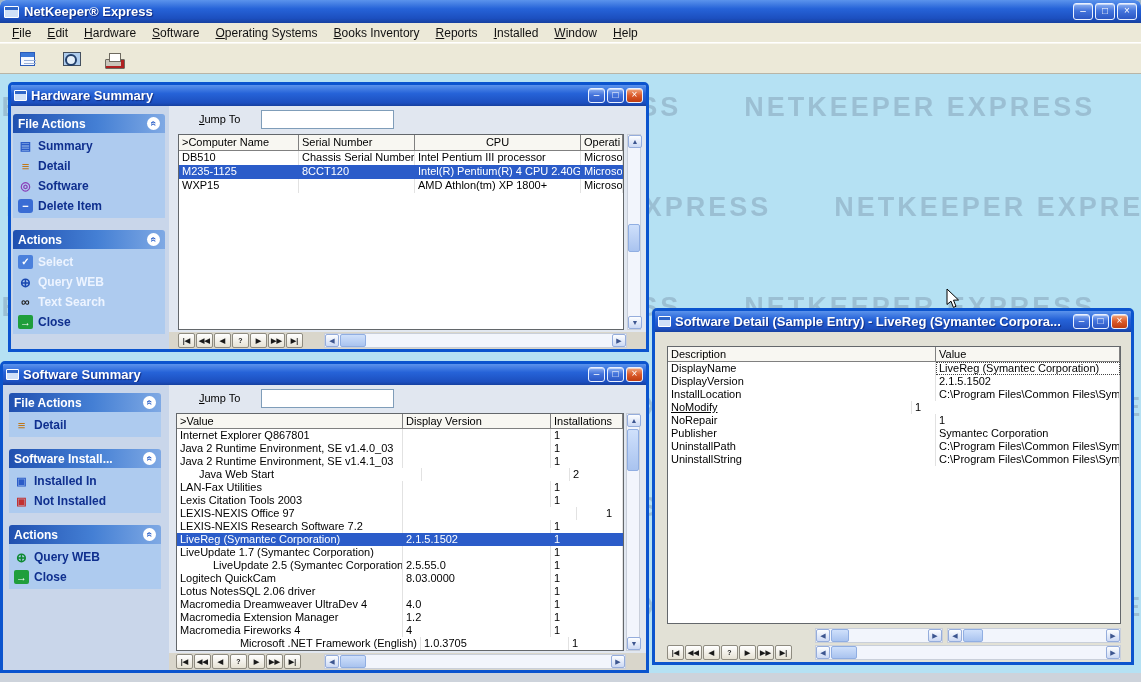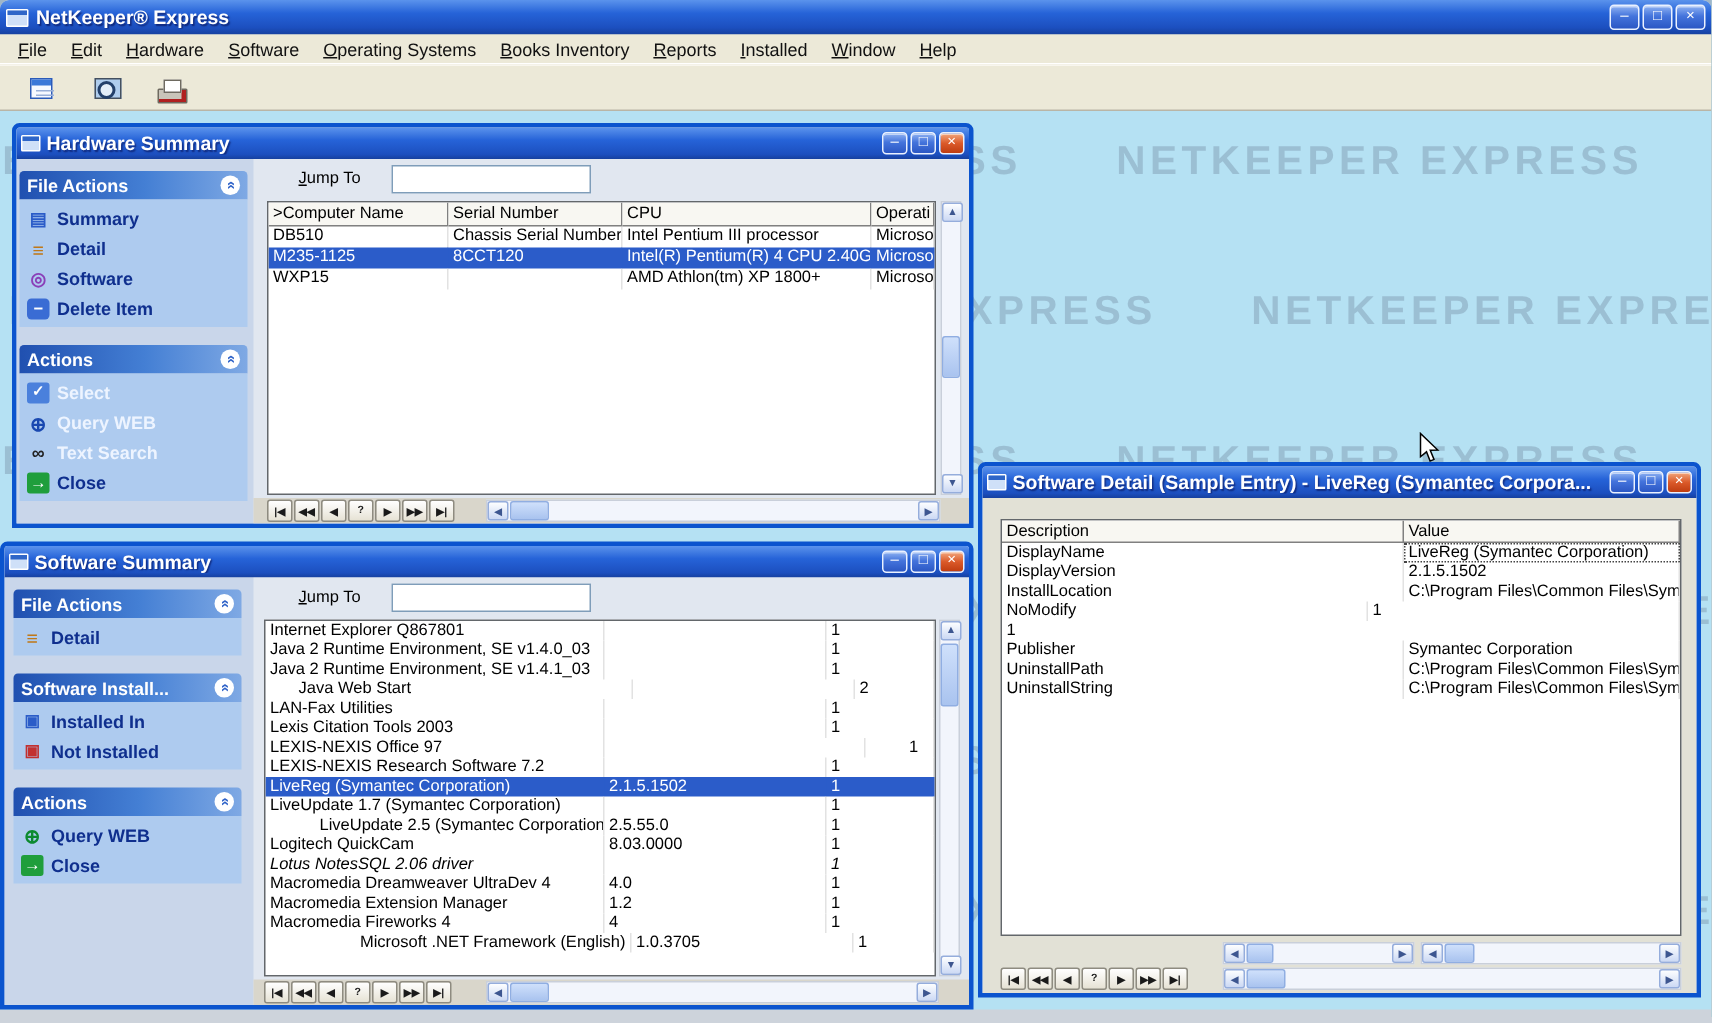--- a/index.html
+++ b/index.html
@@ -221,21 +221,21 @@
               </div>
             </div>
           </div>
         <div class="pane" style="left:158px;right:0;">
           <span class="jump-label" style="left:30px;top:7px;">Jump To</span>
           <input class="jump-input" style="left: 92px; top: 4px; width: 133px;" value="">
           <div class="grid grid-hw" id="grid-hw" style="left:9px;top:28px;width:446px;height:196px;">
               <div class="ghead">
                 <span class="gh" style="width: 120px;">&gt;Computer Name</span>
                 <span class="gh" style="width: 116px;">Serial Number</span>
-                <span class="gh" style="width: 166px;">CPU</span>
+                <span class="gh" style="width: 166px; text-align: center;">CPU</span>
                 <span class="gh" style="flex: 1 1 0%;">Operati</span>
               </div>
               <div class="grow" style="height: 14px;">
                 <span class="gc" style="line-height: 13px; width: 120px;">DB510</span>
                 <span class="gc" style="line-height: 13px; width: 116px;">Chassis Serial Number</span>
                 <span class="gc" style="line-height: 13px; width: 166px;">Intel Pentium III processor</span>
                 <span class="gc" style="line-height: 13px; flex: 1 1 0%;">Microsof</span>
               </div>
               <div class="grow sel" style="height: 14px;">
                 <span class="gc" style="line-height: 13px; width: 120px;">M235-1125</span>
@@ -333,20 +333,25 @@
                   <span class="icn close-exit-icon">→</span>
                   <span class="sb-label">Close</span>
                 </div>
               </div>
             </div>
           </div>
         <div class="pane" style="left:166px;right:0;">
           <span class="jump-label" style="left:30px;top:7px;">Jump To</span>
           <input class="jump-input" style="left: 92px; top: 4px; width: 133px;" value="">
           <div class="grid" id="grid-sw" style="left:7px;top:28px;width:448px;height:238px;">
+              <div class="ghead">
+                <span class="gh" style="width: 226px;">&gt;Value</span>
+                <span class="gh" style="width: 148px;">Display Version</span>
+                <span class="gh" style="flex: 1 1 0%;">Installations</span>
+              </div>
               <div class="grow" style="height: 13px;">
                 <span class="gc" style="line-height: 12px; width: 226px;">Internet Explorer Q867801</span>
                 <span class="gc" style="line-height: 12px; width: 148px;"></span>
                 <span class="gc" style="line-height: 12px; flex: 1 1 0%;">1</span>
               </div>
               <div class="grow" style="height: 13px;">
                 <span class="gc" style="line-height: 12px; width: 226px;">Java 2 Runtime Environment, SE v1.4.0_03</span>
                 <span class="gc" style="line-height: 12px; width: 148px;"></span>
                 <span class="gc" style="line-height: 12px; flex: 1 1 0%;">1</span>
               </div>
@@ -393,21 +398,21 @@
               <div class="grow" style="height: 13px;">
                 <span class="gc" style="line-height: 12px; width: 226px; padding-left: 36px;">LiveUpdate 2.5 (Symantec Corporation)</span>
                 <span class="gc" style="line-height: 12px; width: 148px;">2.5.55.0</span>
                 <span class="gc" style="line-height: 12px; flex: 1 1 0%;">1</span>
               </div>
               <div class="grow" style="height: 13px;">
                 <span class="gc" style="line-height: 12px; width: 226px;">Logitech QuickCam</span>
                 <span class="gc" style="line-height: 12px; width: 148px;">8.03.0000</span>
                 <span class="gc" style="line-height: 12px; flex: 1 1 0%;">1</span>
               </div>
-              <div class="grow" style="height: 13px; font-style: italic;">
+              <div class="grow" style="height: 13px;">
                 <span class="gc" style="line-height: 12px; width: 226px;">Lotus NotesSQL 2.06 driver</span>
                 <span class="gc" style="line-height: 12px; width: 148px;"></span>
                 <span class="gc" style="line-height: 12px; flex: 1 1 0%;">1</span>
               </div>
               <div class="grow" style="height: 13px;">
                 <span class="gc" style="line-height: 12px; width: 226px;">Macromedia Dreamweaver UltraDev 4</span>
                 <span class="gc" style="line-height: 12px; width: 148px;">4.0</span>
                 <span class="gc" style="line-height: 12px; flex: 1 1 0%;">1</span>
               </div>
               <div class="grow" style="height: 13px;">
@@ -477,24 +482,25 @@
             </div>
             <div class="grow" style="height: 13px;">
               <span class="gc" style="line-height: 12px; width: 268px;">DisplayVersion</span>
               <span class="gc" style="line-height: 12px; flex: 1 1 0%;">2.1.5.1502</span>
             </div>
             <div class="grow" style="height: 13px;">
               <span class="gc" style="line-height: 12px; width: 268px;">InstallLocation</span>
               <span class="gc" style="line-height: 12px; flex: 1 1 0%;">C:\Program Files\Common Files\Symar</span>
             </div>
             <div class="grow" style="height: 13px;">
-              <span class="gc" style="line-height: 12px; width: 244px;">NoModify</span>
+              <span class="gc" style="line-height: 12px; width: 244px; text-decoration: underline;">NoModify</span>
               <span class="gc" style="line-height: 12px; flex: 1 1 0%;">1</span>
             </div>
             <div class="grow" style="height: 13px;">
+              <span class="gc" style="line-height: 12px; width: 268px;">NoRepair</span>
               <span class="gc" style="line-height: 12px; flex: 1 1 0%;">1</span>
             </div>
             <div class="grow" style="height: 13px;">
               <span class="gc" style="line-height: 12px; width: 268px;">Publisher</span>
               <span class="gc" style="line-height: 12px; flex: 1 1 0%;">Symantec Corporation</span>
             </div>
             <div class="grow" style="height: 13px;">
               <span class="gc" style="line-height: 12px; width: 268px;">UninstallPath</span>
               <span class="gc" style="line-height: 12px; flex: 1 1 0%;">C:\Program Files\Common Files\Symar</span>
             </div>

